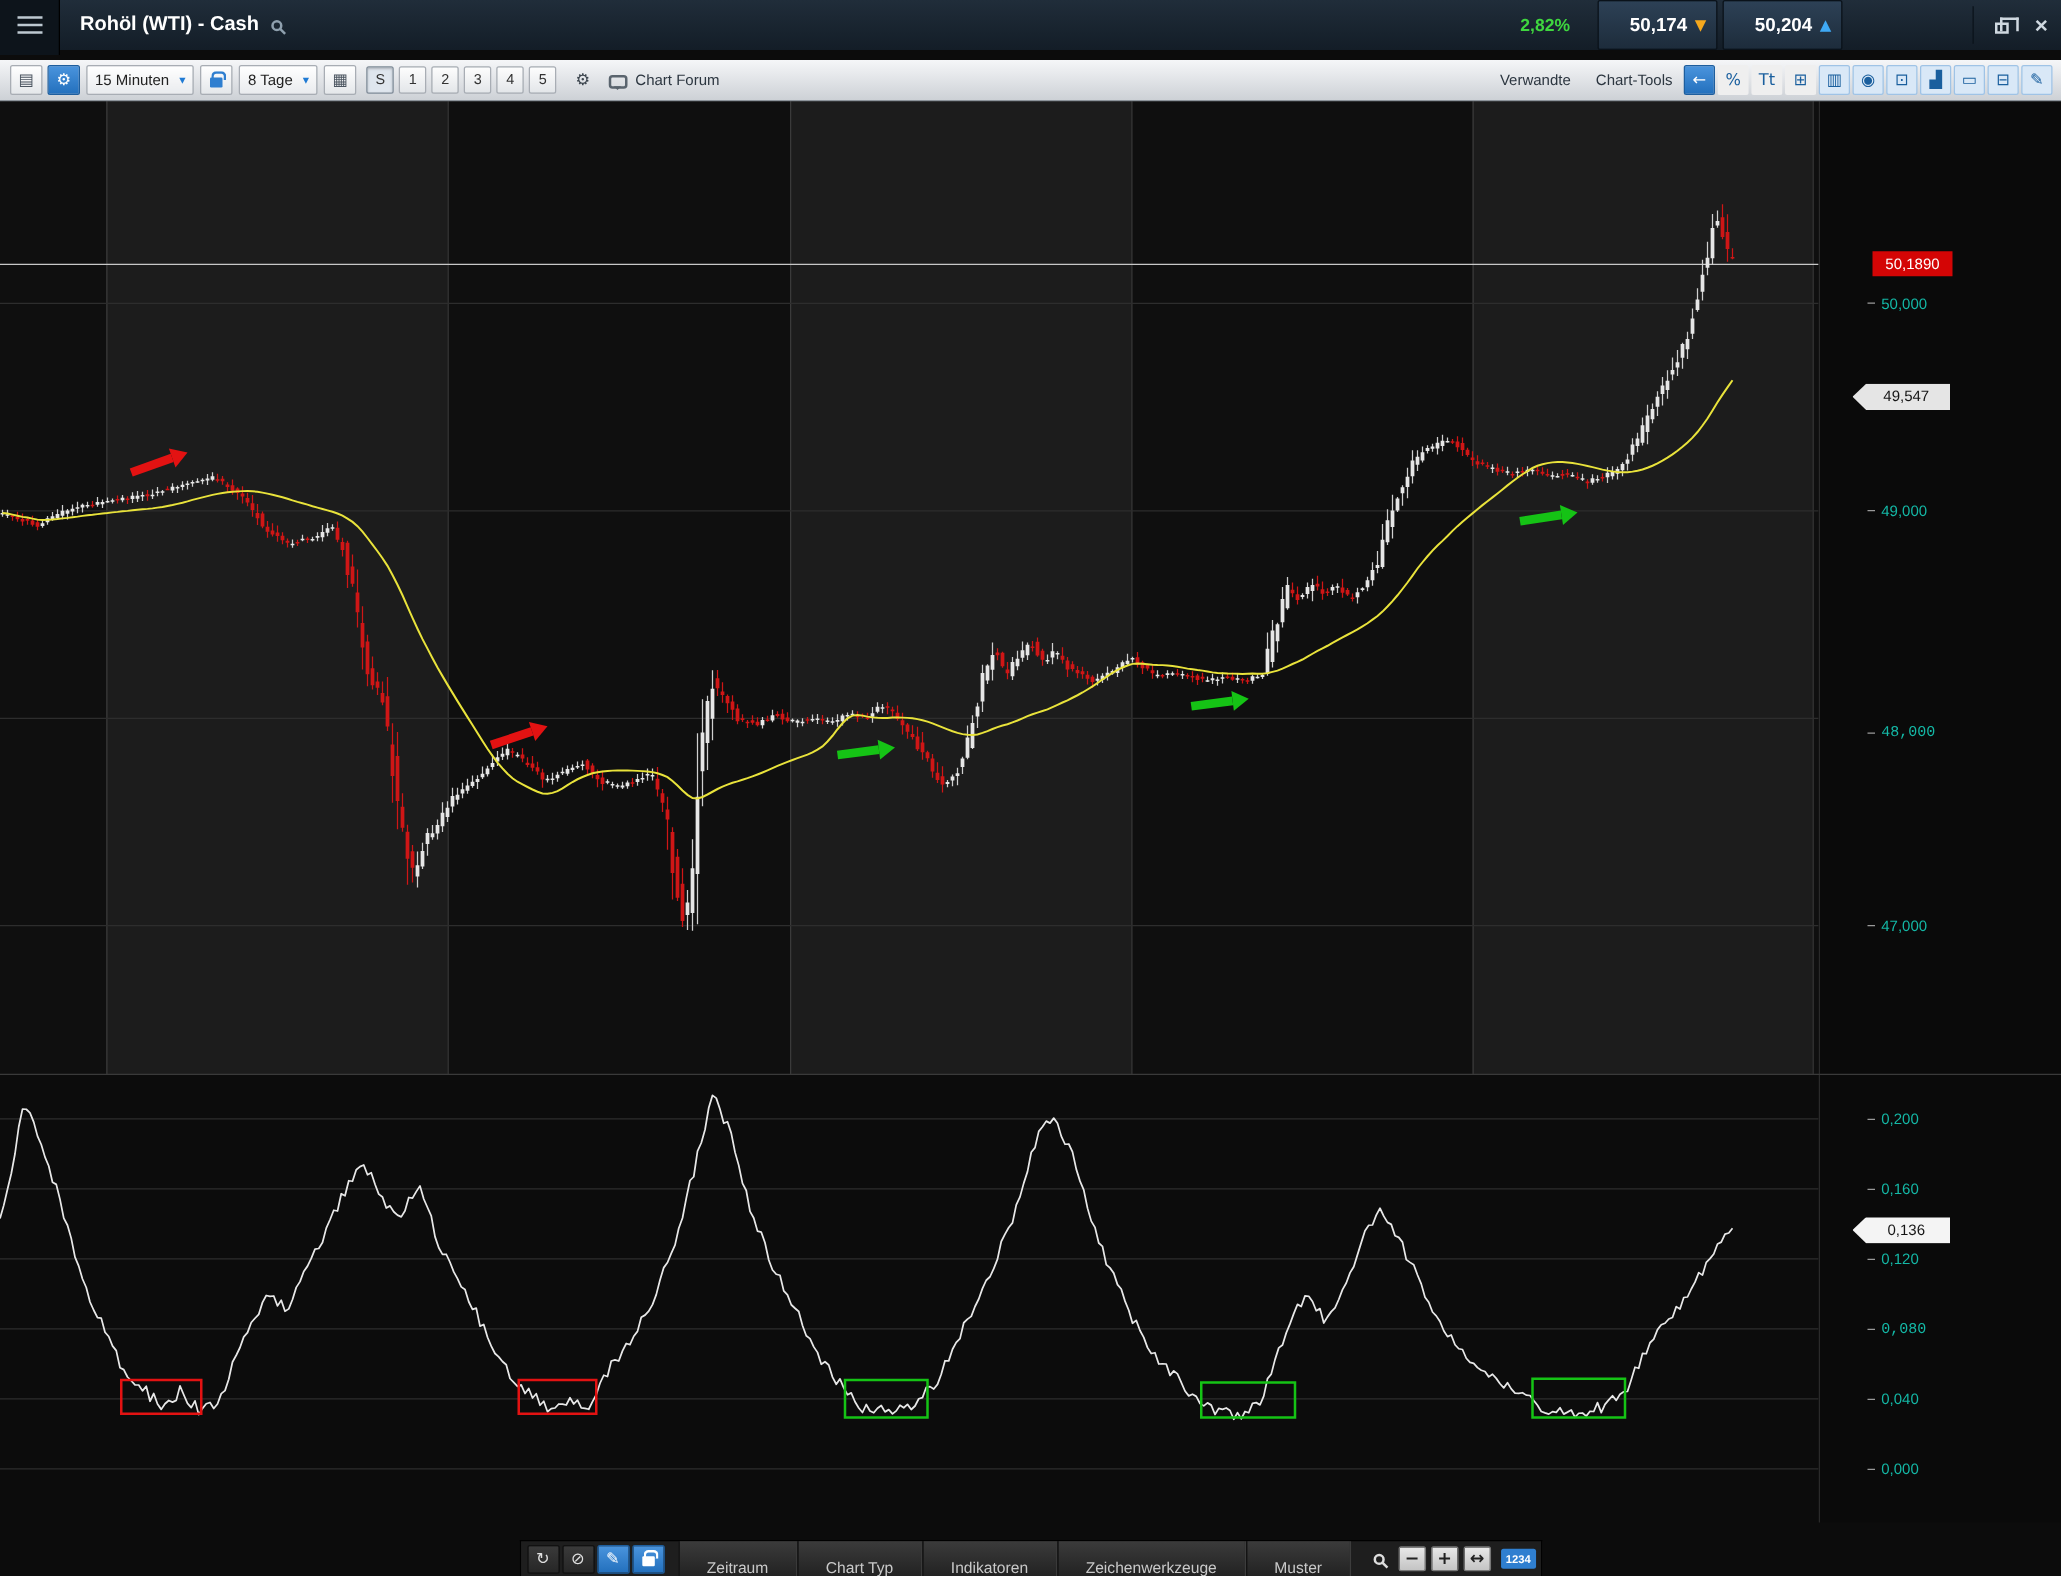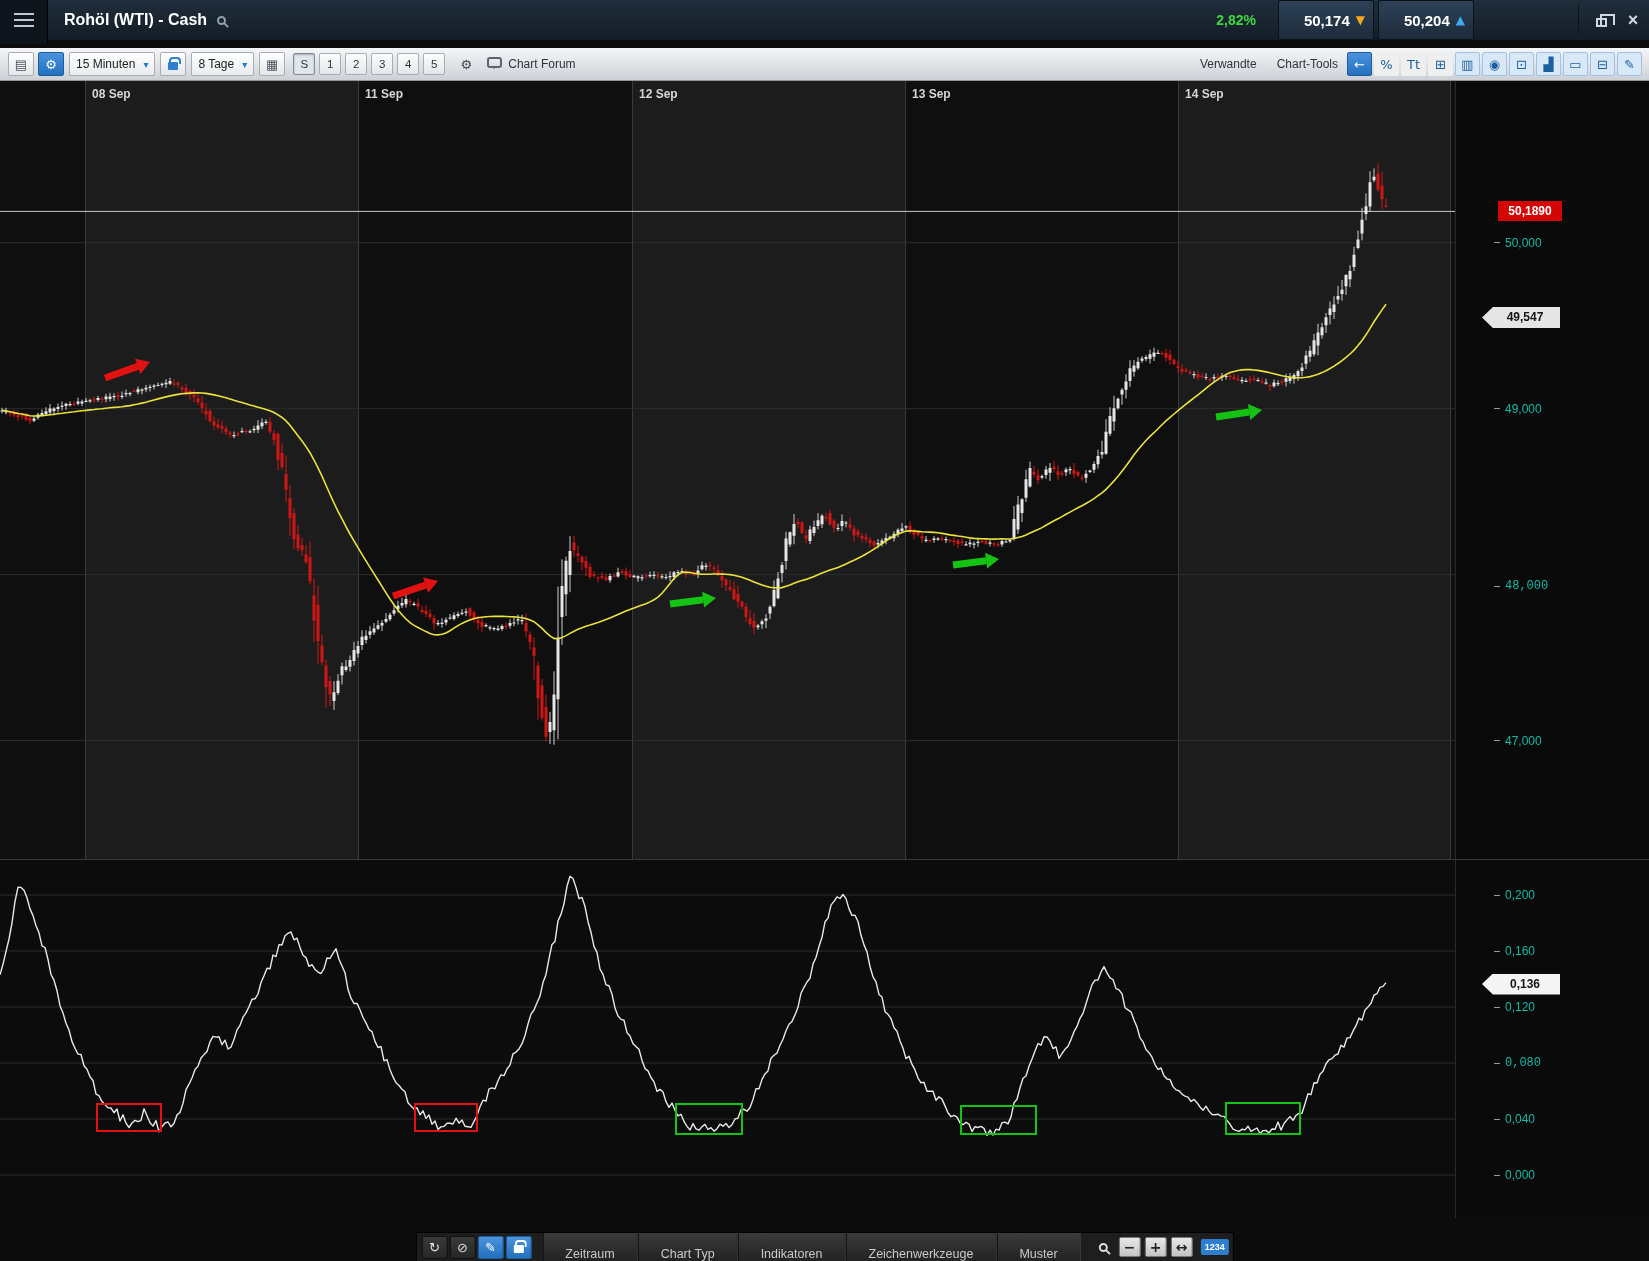--- a/index.html
+++ b/index.html
@@ -41,21 +41,21 @@
   .tb-ic.blue{background:linear-gradient(#4a94dd,#2370bd);border-color:#1d5e9e;color:#fff}
   .tb-ic.plain{border-color:transparent;background:transparent;color:#3c454e}
   .dd{height:24px;border:1px solid #a8adb4;border-radius:2px;margin:0 3px;padding:0 6px;
     background:linear-gradient(#fff,#e9ebee);display:flex;align-items:center;cursor:pointer;white-space:nowrap}
   .dd .caret{color:#1f7ad4;font-size:10px;margin-left:8px;font-family:"DejaVu Sans",sans-serif}
   .step-group{display:flex;margin:0 4px}
   .tb-step{width:22px;height:22px;margin:0 2px;border:1px solid #a8adb4;border-radius:2px;
     background:linear-gradient(#fdfdfd,#e3e6e9);display:flex;align-items:center;justify-content:center;
     font-size:11.5px;color:#333;cursor:pointer}
   .tb-step.active{background:#dfe6ee;border-color:#7e8a96;box-shadow:inset 0 1px 2px rgba(0,0,0,.25)}
-  .forum{display:flex;align-items:flex-start;border:none;background:transparent;margin-left:6px;
+  .forum{display:flex;align-items:flex-end;border:none;background:transparent;margin-left:6px;
     font-size:12px;color:#2c3640;cursor:pointer}
   .bubble{width:15px;height:11px;border:2px solid #5a646e;border-radius:3px;position:relative;margin-right:6px}
   .bubble:after{content:"";position:absolute;left:2px;bottom:-6px;border:3px solid transparent;border-top-color:#5a646e}
   .lock{width:10px;height:8px;background:#2f7fd0;border-radius:1px;position:relative;display:inline-block;margin-top:4px}
   .lock:before{content:"";position:absolute;left:1px;top:-5px;width:8px;height:5px;
     border:2px solid #2f7fd0;border-bottom:none;border-radius:4px 4px 0 0}
   .lock.white{background:#fff}.lock.white:before{border-color:#fff}
   .related{border:none;background:transparent;font-size:12px;color:#2c3640;padding:0 12px;cursor:pointer}
   .ct-label{font-size:12px;color:#2c3640;padding:0 8px;white-space:nowrap}
   .tool-icons{display:flex;align-items:center}
@@ -71,21 +71,21 @@
   .band{position:absolute;top:0;height:100%}
   .date-header{position:absolute;top:0;left:0;width:1649px;height:29px;z-index:3}
   .date-label{position:absolute;top:6px;font-size:12px;font-weight:bold;color:#d6d6d6;white-space:nowrap}
   #main-svg{position:absolute;top:29px;left:0;z-index:2}
   #osc-svg{position:absolute;top:779px;left:0;z-index:2}
   .panel-divider{position:absolute;top:778px;left:0;width:1649px;height:1px;background:#3a3a3a;z-index:4}
   .price-axis{position:absolute;top:0;left:1455px;width:194px;height:1137px;background:#0a0a0a;
     border-left:1px solid #2a2a2a;z-index:3}
   .axis-label{position:absolute;left:38px;font-size:12px;color:#14b8a6;display:flex;align-items:center;height:16px}
   .axis-label .dash{display:inline-block;width:6px;height:1px;background:#9a9a9a;margin-right:5px}
-  .tag{position:absolute;font-size:12px;font-weight:bold;line-height:20px;text-align:center;z-index:6;white-space:nowrap}
+  .tag{position:absolute;font-size:12px;font-weight:normal;line-height:20px;text-align:center;z-index:6;white-space:nowrap}
   .red-tag{left:42px;width:64px;height:20px;background:#d40505;color:#fff}
   .pointed{width:78px;height:21px;line-height:21px;clip-path:polygon(0 50%,14% 0,100% 0,100% 100%,14% 100%);padding-left:8px}
   .yellow-tag{left:26px;background:#e5e5e5;color:#151515}
   .white-tag{left:26px;background:#f4f4f4;color:#151515}
 
   
   .bottom-toolbar{position:absolute;left:50%;transform:translateX(-50%);bottom:0;height:29px;z-index:8;
     display:flex;align-items:center;background:#1e1e1e;border:1px solid #000;border-bottom:none;padding:2px 4px}
   .bt-ic{width:26px;height:23px;margin:0 1px;border:1px solid #111;border-radius:2px;background:linear-gradient(#3a3a3a,#262626);
     color:#e0e0e0;display:flex;align-items:center;justify-content:center;font-family:"DejaVu Sans",sans-serif;
@@ -180,28 +180,20 @@
 
   <div class="chart-region">
     <div class="bands" id="bands">
         <div class="band" style="left: 0px; width: 85px; background: rgb(15, 15, 15);"></div>
         <div class="band" style="left: 85px; width: 273px; background: rgb(28, 28, 28); border-left: 1px solid rgb(58, 58, 58);"></div>
         <div class="band" style="left: 358px; width: 274px; background: rgb(15, 15, 15); border-left: 1px solid rgb(58, 58, 58);"></div>
         <div class="band" style="left: 632px; width: 273px; background: rgb(28, 28, 28); border-left: 1px solid rgb(58, 58, 58);"></div>
         <div class="band" style="left: 905px; width: 273px; background: rgb(15, 15, 15); border-left: 1px solid rgb(58, 58, 58);"></div>
         <div class="band" style="left: 1178px; width: 272px; background: rgb(28, 28, 28); border-left: 1px solid rgb(58, 58, 58);"></div>
         <div class="band" style="left: 1450px; width: 5px; background: rgb(15, 15, 15); border-left: 1px solid rgb(58, 58, 58);"></div>
-      </div>
-    <div class="date-header" id="date-header">
-        <div class="date-label" style="left: 92px;">08 Sep</div>
-        <div class="date-label" style="left: 365px;">11 Sep</div>
-        <div class="date-label" style="left: 639px;">12 Sep</div>
-        <div class="date-label" style="left: 912px;">13 Sep</div>
-        <div class="date-label" style="left: 1185px;">14 Sep</div>
-        <div class="date-label" style="left: 1457px;">15 Sep</div>
       </div>
     <svg id="main-svg" width="1455" height="750">
         <g>
           <line x1="0" y1="132.7" x2="1455" y2="132.7" stroke="#2d2d2d" stroke-width="1"></line>
           <line x1="0" y1="298.7" x2="1455" y2="298.7" stroke="#2d2d2d" stroke-width="1"></line>
           <line x1="0" y1="464.6" x2="1455" y2="464.6" stroke="#2d2d2d" stroke-width="1"></line>
           <line x1="0" y1="630.5" x2="1455" y2="630.5" stroke="#2d2d2d" stroke-width="1"></line>
           <line x1="0" y1="101.4" x2="1455" y2="101.4" stroke="#c8c8c8" stroke-width="1"></line>
         </g>
         <path d="M2 297.8V303.4M6 297.7V304.4M34 305.4V312.1M38 302.8V309.7M42 299.5V306.5M46 297.3V305.5M50 293.9V305.4M54 297.2V305.5M58 293.5V302.4M62 291.4V300.6M66 292.7V299.9M70 291.3V296.5M78 287.6V295.4M82 289.6V296.4M86 288.0V292.2M90 288.8V292.8M98 285.9V291.8M106 283.8V292.4M110 282.8V291.5M114 283.3V290.8M122 281.5V289.1M126 279.5V287.0M130 281.9V286.3M138 276.5V284.4M142 278.3V284.3M146 274.9V282.1M150 274.5V281.5M154 274.1V279.4M158 272.5V276.2M162 272.5V277.3M166 269.1V278.0M170 267.8V275.0M234 321.5V328.2M242 317.7V323.0M250 319.4V323.1M254 315.7V323.0M258 310.0V323.2M262 308.4V319.0M266 309.4V314.6M334 571.2V599.9M338 564.2V585.1M342 552.6V574.5M346 550.0V561.7M350 545.5V561.5M354 531.7V555.6M358 530.9V547.5M362 520.2V539.9M366 520.2V533.5M370 516.2V528.5M374 513.0V525.0M378 510.3V520.1M382 510.1V521.1M386 503.1V513.2M390 502.6V511.2M394 493.8V505.7M398 490.8V502.7M402 487.9V498.0M406 483.7V497.6M414 491.8V496.0M438 510.0V516.0M442 508.2V517.6M446 507.3V515.3M450 504.0V509.9M454 502.3V510.5M458 501.6V507.8M462 499.1V505.2M466 498.4V506.1M486 513.4V517.4M490 515.4V520.5M494 516.7V520.9M498 515.4V521.1M502 514.4V521.0M510 509.2V518.5M514 507.9V516.3M518 504.7V514.6M522 504.8V514.4M550 601.9V633.9M554 561.4V634.6M558 476.5V629.4M562 449.3V534.9M566 446.6V505.9M570 426.2V482.2M610 463.6V472.8M618 457.7V467.7M634 464.8V468.0M638 465.4V471.7M642 464.6V471.0M650 461.6V467.6M654 461.1V469.1M662 463.9V469.2M666 463.8V469.7M670 461.4V471.3M674 461.0V470.3M678 459.9V466.4M682 458.2V462.1M698 455.5V468.1M702 451.7V460.6M706 453.1V460.6M758 513.9V519.7M762 509.6V518.9M766 504.1V518.2M770 495.4V509.2M774 470.4V497.3M778 462.1V489.2M782 452.1V472.4M786 421.8V459.5M790 421.4V437.1M794 404.0V434.3M810 415.6V434.0M814 410.6V426.1M818 403.1V419.4M822 404.0V418.0M838 413.6V421.2M842 404.4V421.3M846 411.0V417.4M878 429.0V438.4M882 428.5V436.4M886 423.2V434.3M890 425.6V429.7M894 421.3V431.5M898 418.3V427.2M902 412.9V422.8M906 415.3V420.0M926 426.1V432.5M934 426.2V432.8M938 427.1V430.8M946 426.5V433.1M966 431.2V435.5M970 428.9V437.1M974 431.4V438.5M978 428.0V436.8M990 428.8V436.3M1002 429.7V436.9M1006 429.4V432.8M1010 429.0V433.1M1014 396.0V430.5M1018 386.0V423.9M1022 388.2V412.0M1026 359.6V392.0M1030 351.6V377.7M1042 364.5V369.3M1046 355.9V368.8M1050 353.0V370.9M1066 357.5V366.0M1070 356.5V364.3M1086 360.1V372.8M1090 359.7V363.2M1094 351.4V363.0M1098 339.7V358.5M1102 330.7V348.5M1106 309.2V344.9M1110 297.3V326.0M1114 285.7V320.8M1118 287.6V299.5M1122 278.2V294.6M1126 264.2V288.5M1130 250.2V276.8M1134 250.1V266.7M1138 247.2V259.9M1142 246.1V252.8M1146 245.0V251.3M1150 239.6V253.5M1154 237.7V251.0M1158 239.9V244.0M1194 261.4V268.4M1206 263.3V270.1M1214 264.2V272.4M1222 263.0V271.0M1226 264.3V269.6M1242 267.1V273.6M1246 268.5V271.9M1258 267.7V271.3M1266 268.9V274.7M1274 269.4V277.7M1278 270.2V276.2M1286 263.8V276.4M1290 263.0V273.6M1294 263.1V273.6M1298 259.7V270.9M1302 253.0V266.3M1306 240.5V259.0M1310 236.1V251.8M1314 223.9V246.4M1318 213.7V245.3M1322 212.8V228.6M1326 202.9V222.8M1330 191.5V214.4M1334 186.2V209.0M1338 175.9V194.2M1342 169.9V190.7M1346 164.1V184.9M1350 155.3V177.1M1354 136.8V161.1M1358 120.6V139.3M1362 97.8V130.4M1366 83.3V110.2M1370 61.2V102.0M1374 58.4V72.2" stroke="#cfcfcf" stroke-width="1" fill="none"></path>

